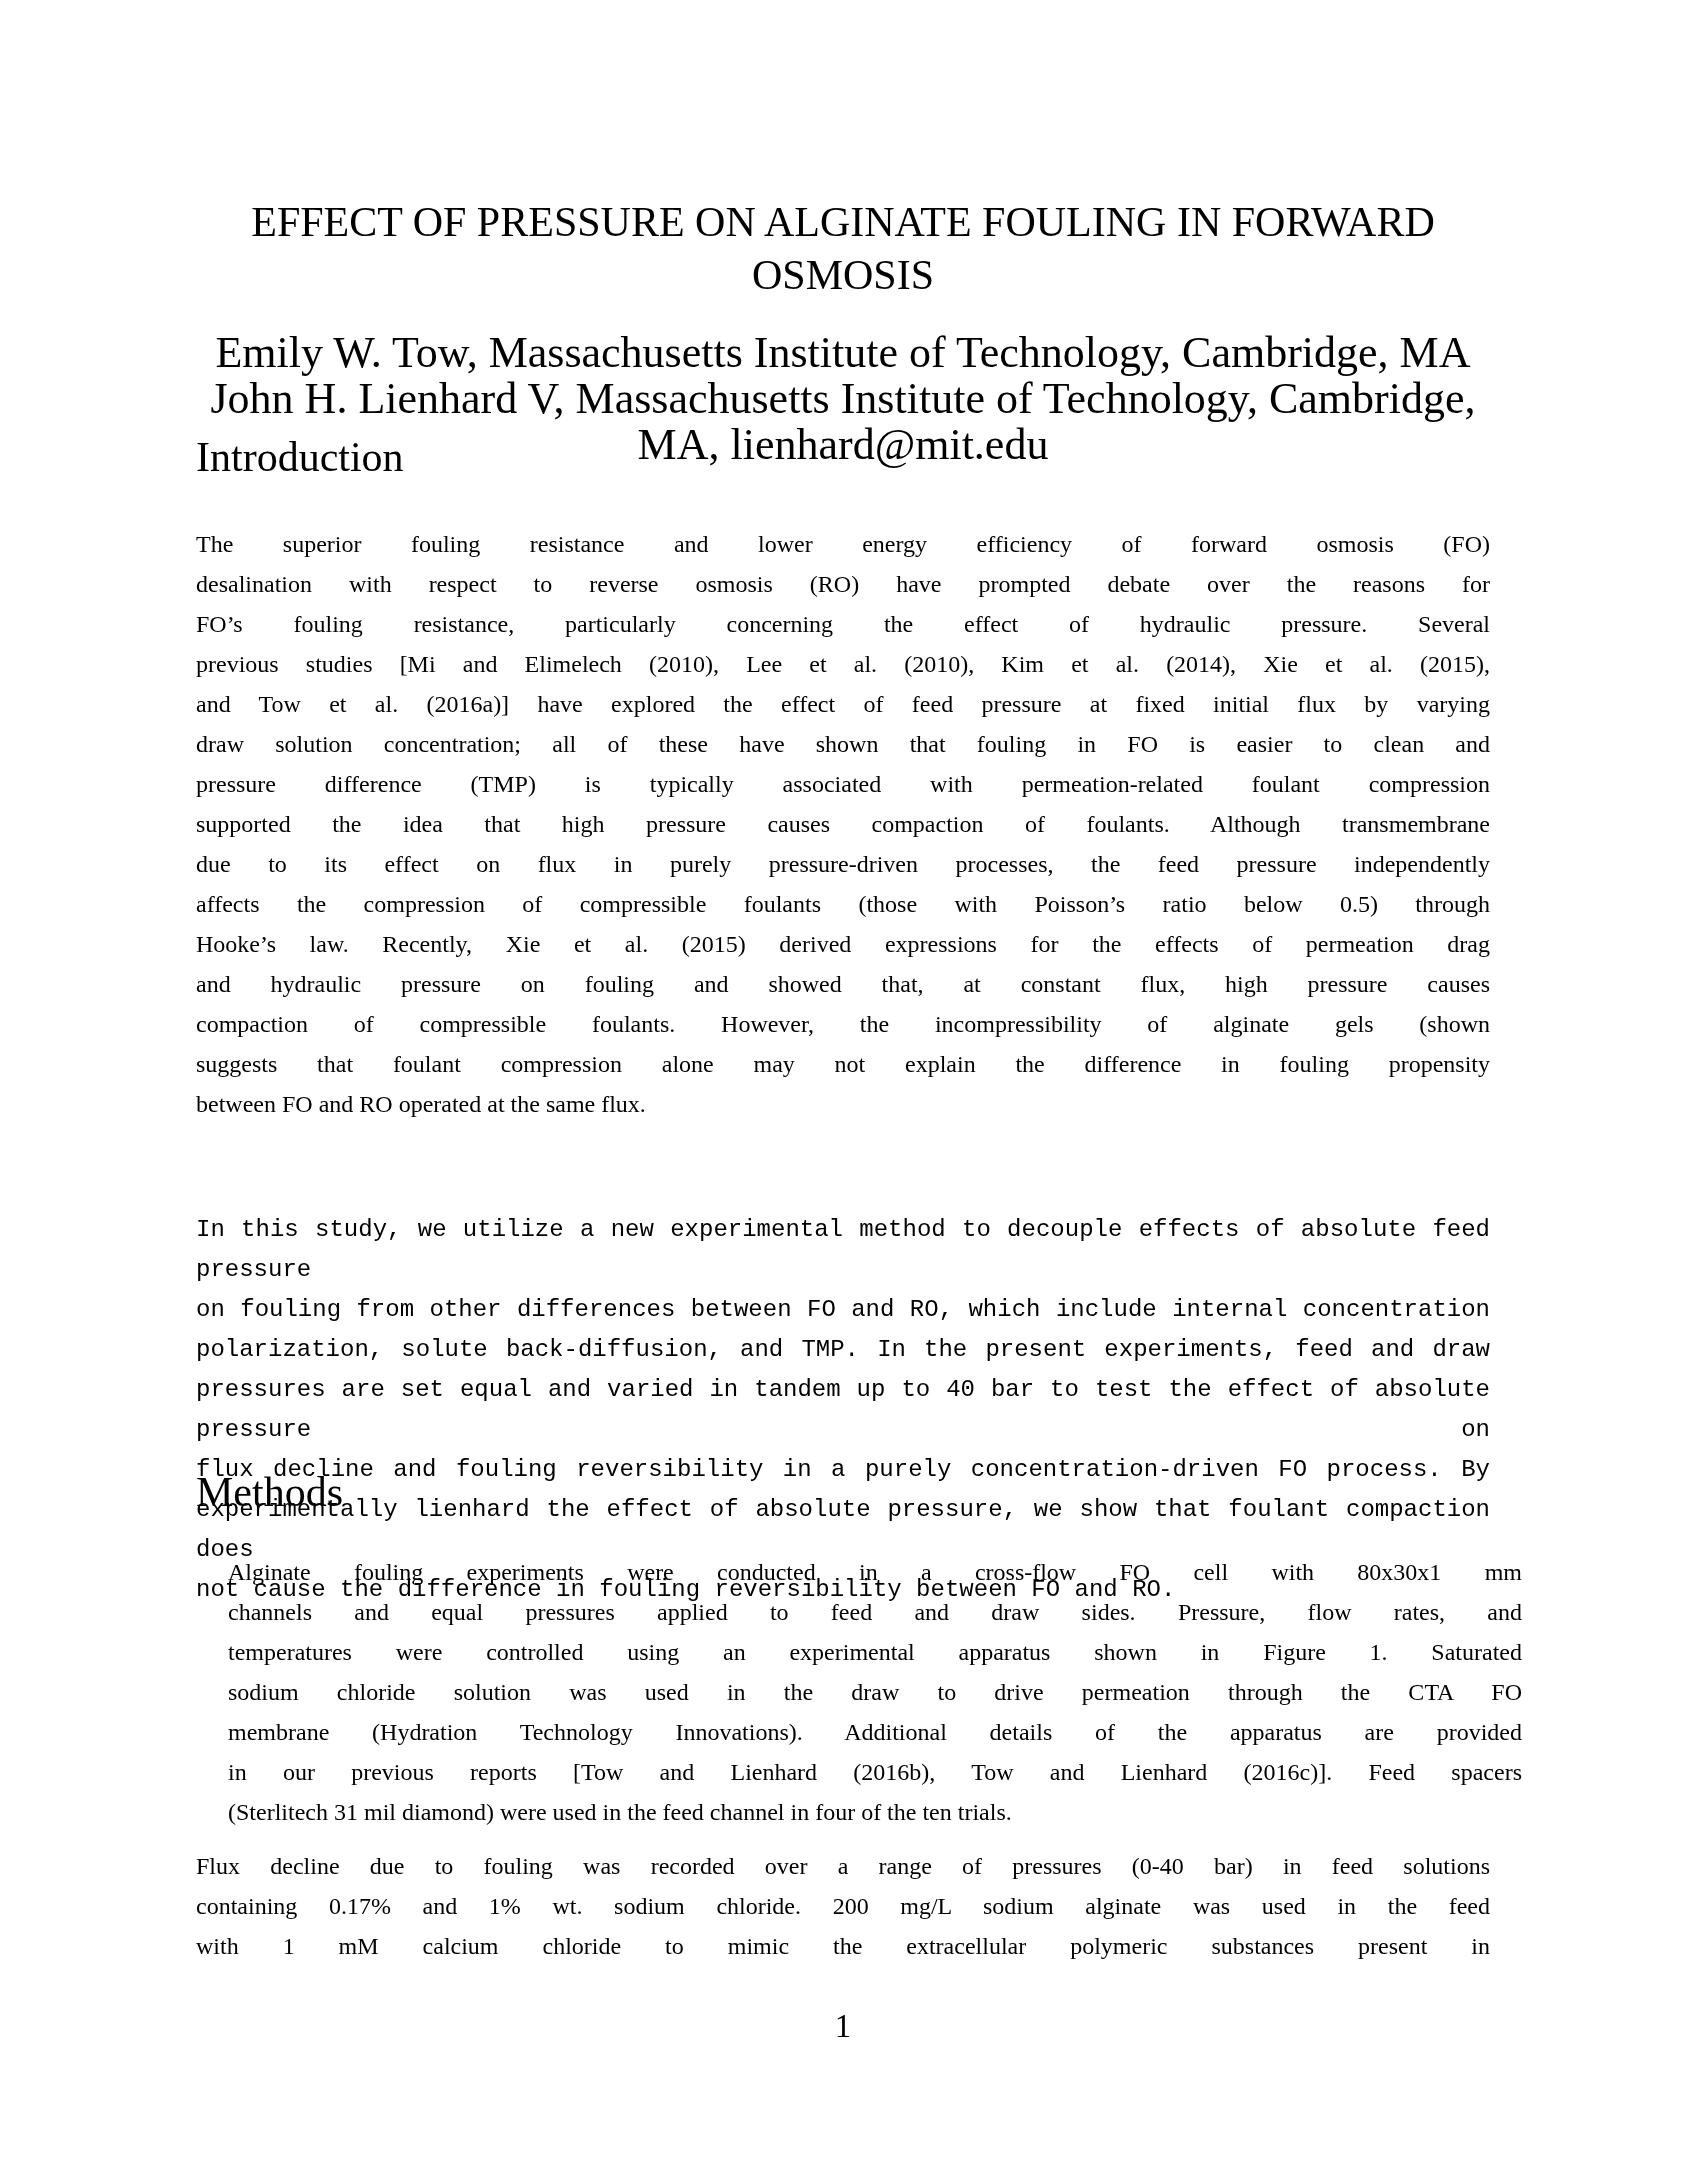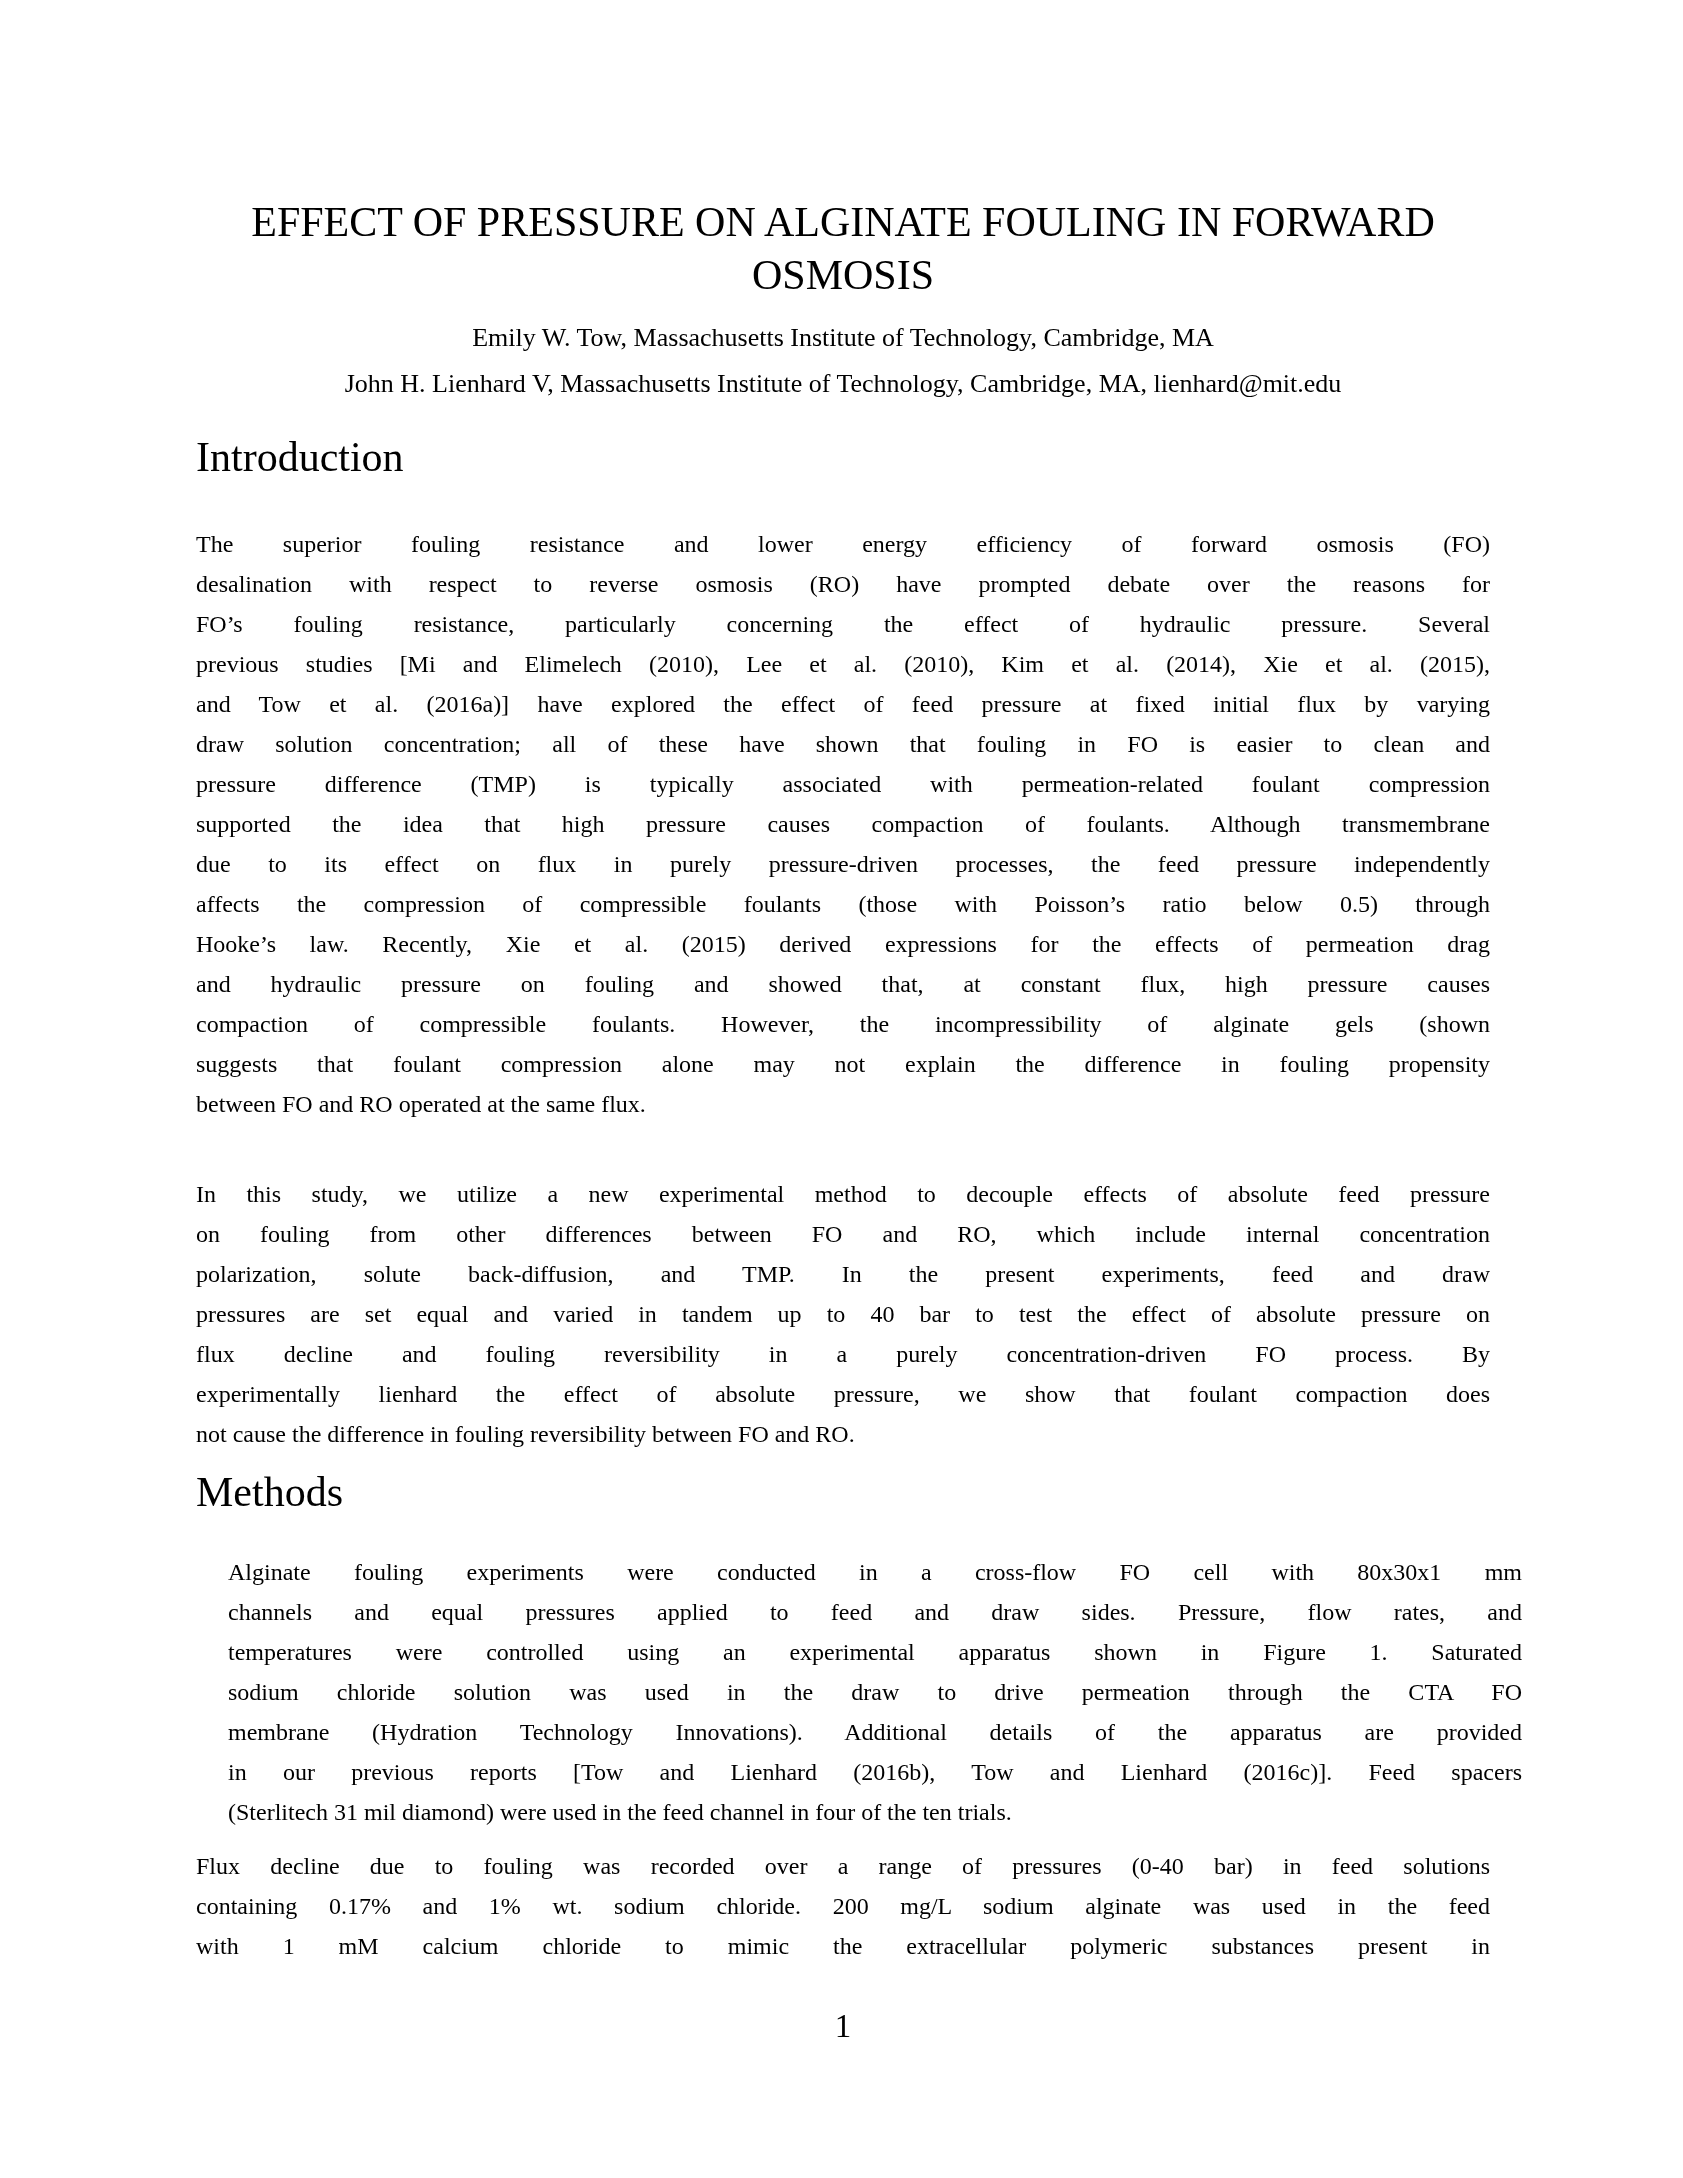--- a/index.html
+++ b/index.html
@@ -22,38 +22,38 @@
     width: 1294px;
   }
   .paper-title {
     top: 196px;
     font-size: 42px;
     line-height: 53px;
     text-align: center;
     letter-spacing: 0px;
   }
   .authors {
-    top: 315px;
-    font-size: 26px;
+    top: 330px;
+    font-size: 44px;
     line-height: 46px;
     text-align: center;
   }
   .heading {
     font-size: 42px;
     line-height: 50px;
     text-align: left;
   }
   .heading-introduction { top: 432px; }
   .heading-methods { top: 1467px; }
   .para {
     font-size: 24px;
     line-height: 40px;
   }
   .para-1 { top: 524px; }
-  .para-2 { top: 1174px; }
+  .para-2 { top: 1210px; font-family: Liberation Mono, monospace; }
   .para-3 { top: 1552px; margin-left: 32px; }
   .para-4 { top: 1846px; }
   .line {
     text-align: justify;
     text-align-last: justify;
     white-space: normal;
   }
   .line.last {
     text-align-last: left;
   }

